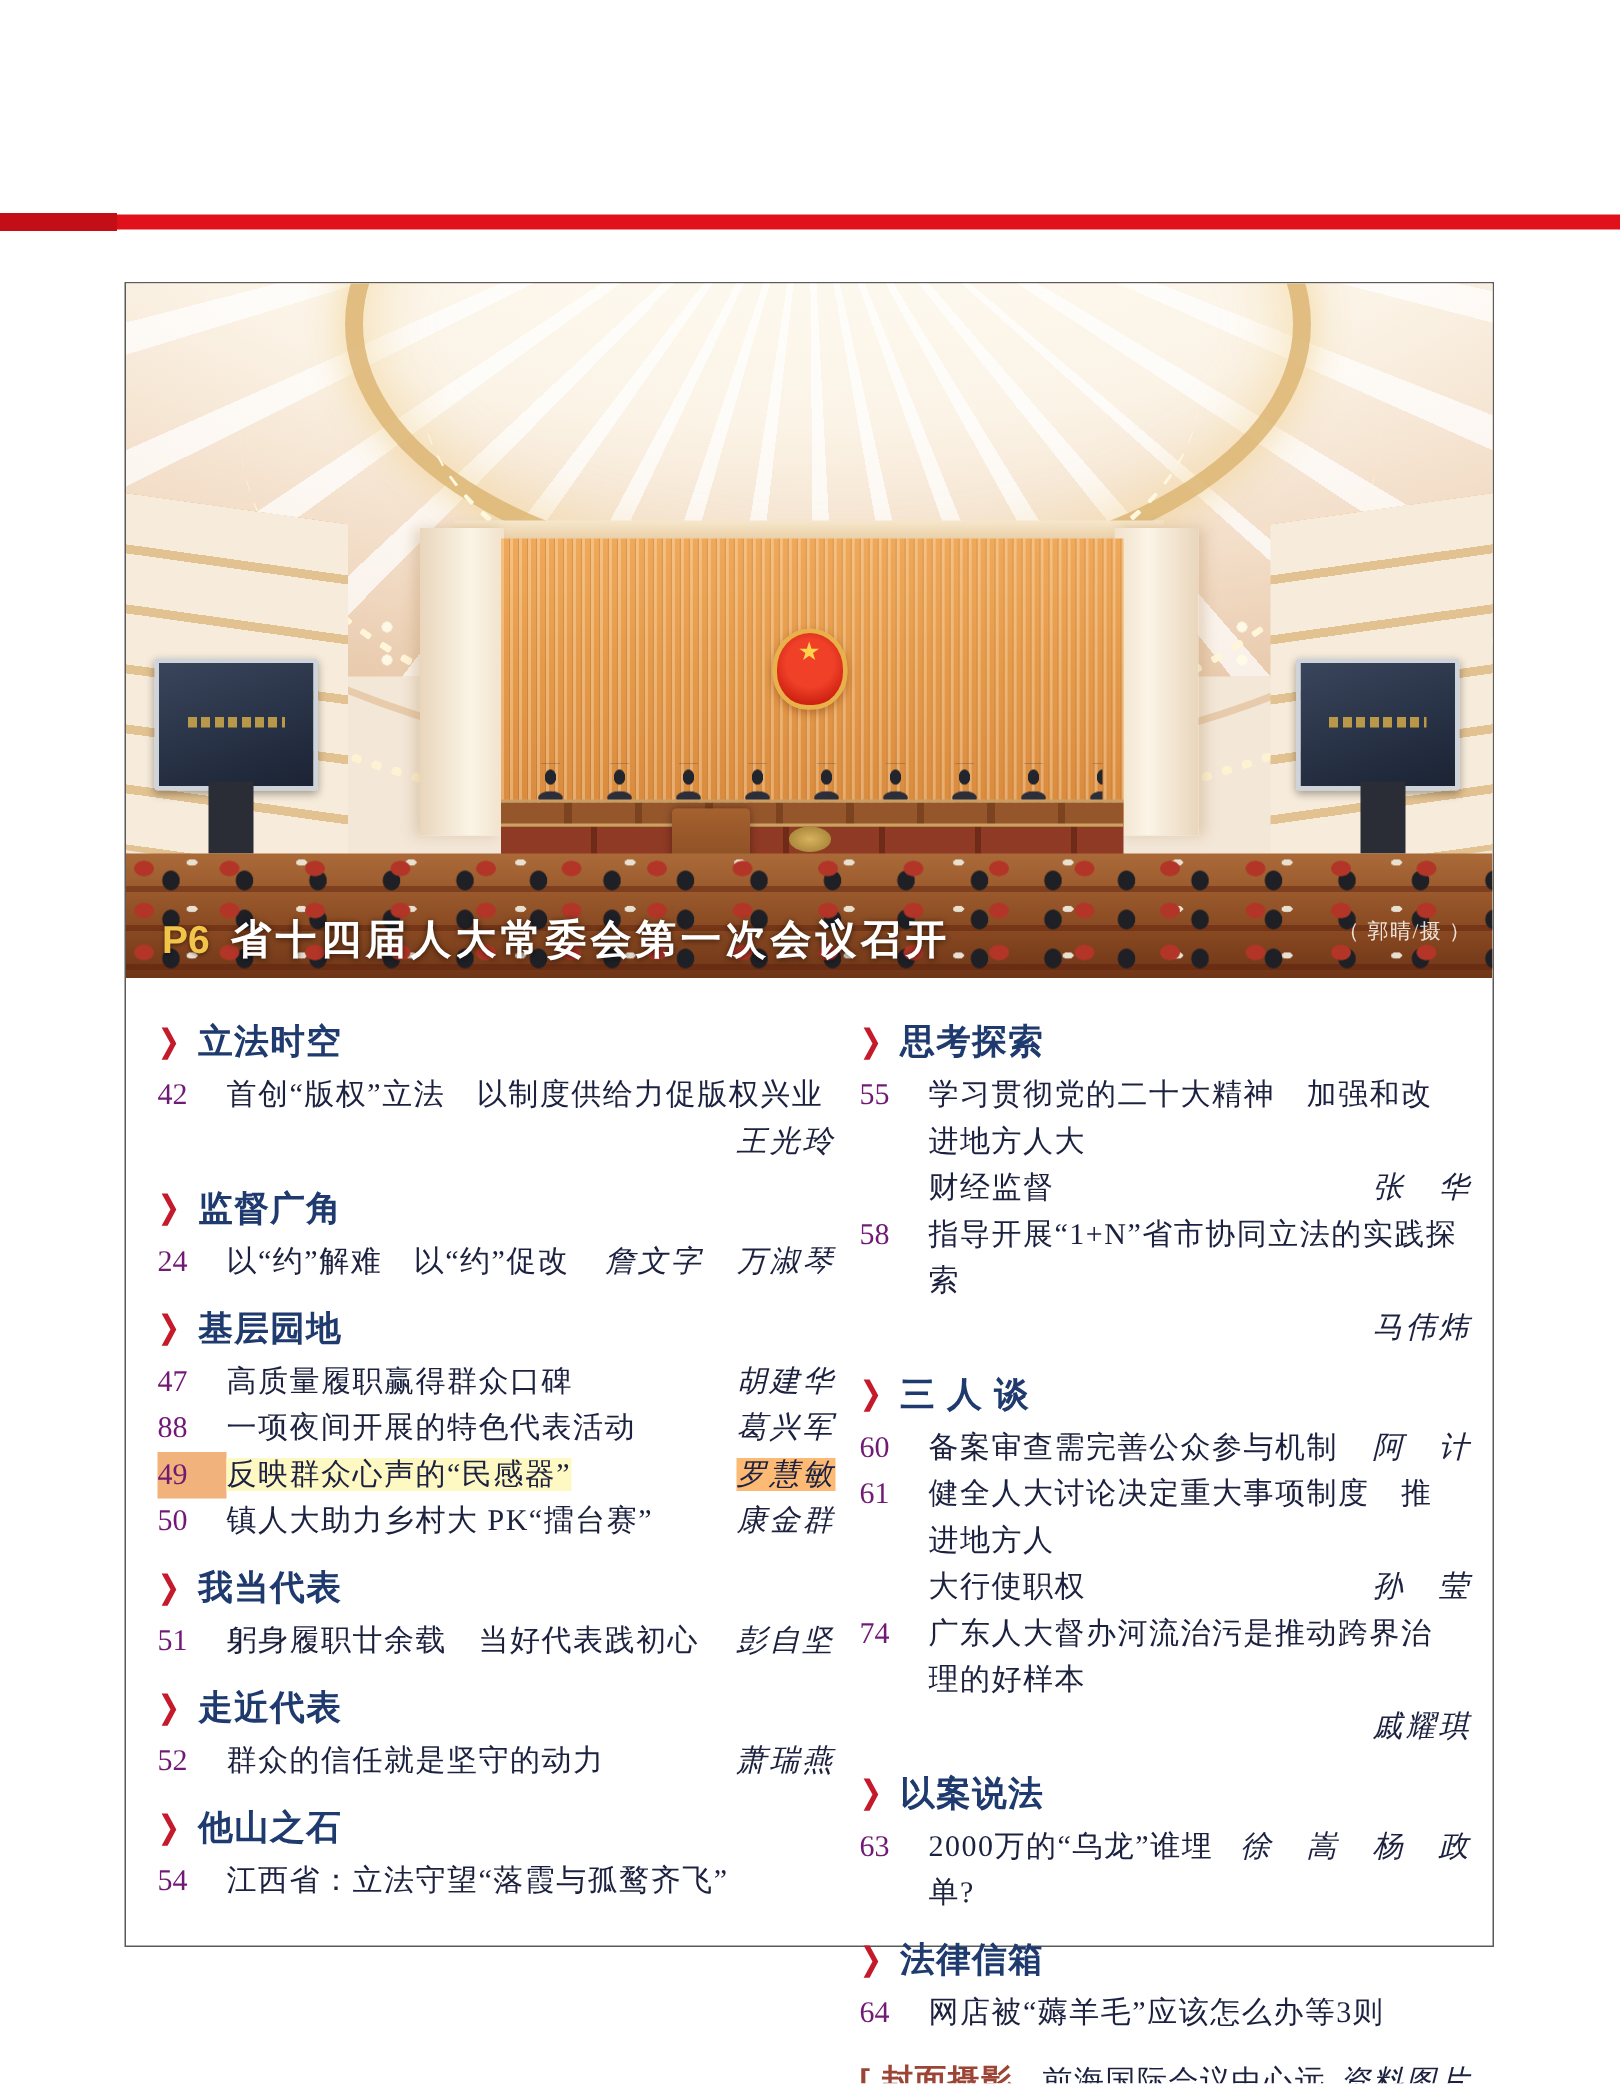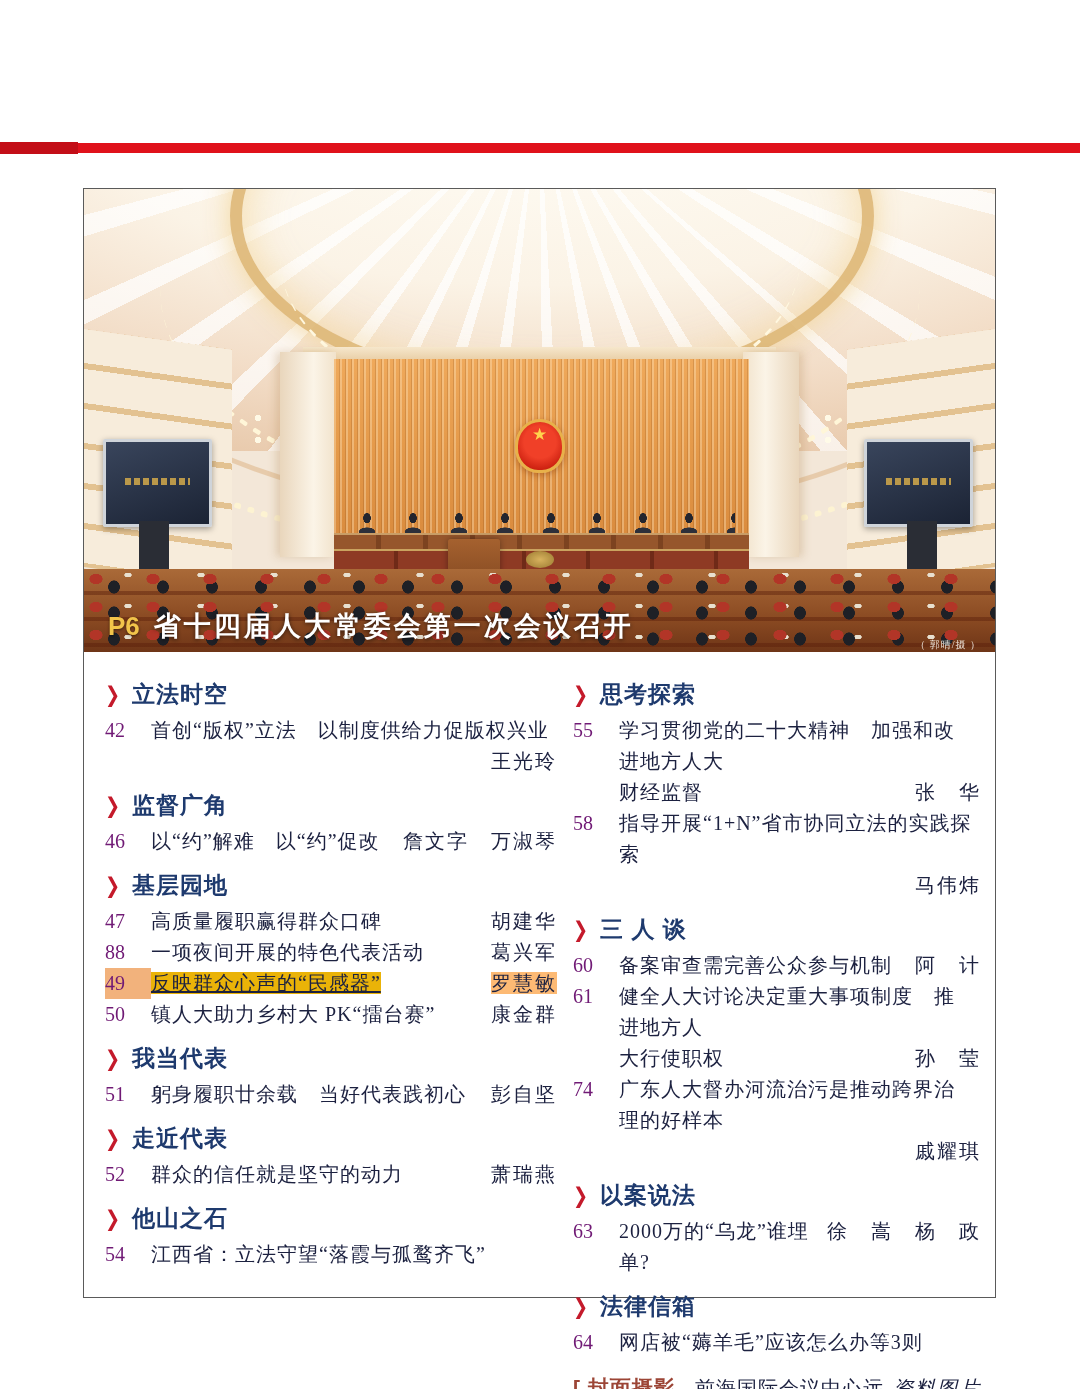--- a/index.html
+++ b/index.html
@@ -64,35 +64,35 @@
     background:linear-gradient(160deg,#39455c,#1b2334);box-shadow:0 2px 6px rgba(0,0,0,.35);}
   .screen-l{left:19px;} .screen-r{right:22px;}
   .screen-l::after,.screen-r::after{content:"";position:absolute;left:18%;top:44%;width:64%;height:7px;opacity:.9;
     background:repeating-linear-gradient(90deg,#caa34a 0 6px,rgba(0,0,0,0) 6px 9px);}
   .stand-l{left:55px;top:332px;width:30px;height:48px;background:#2a2d35;}
   .stand-r{right:58px;top:332px;width:30px;height:48px;background:#2a2d35;}
   .caption{left:24px;bottom:8px;display:flex;align-items:baseline;gap:14px;}
   .caption span{position:static;}
   .p6{color:#f2c44a;font:bold 26px "Liberation Sans","DejaVu Sans",sans-serif;text-shadow:0 1px 3px rgba(0,0,0,.55);}
   .cap{color:#fff;font:bold 27px "Liberation Sans","DejaVu Sans",sans-serif;letter-spacing:3px;text-shadow:0 1px 4px rgba(0,0,0,.65);}
-  .credit{right:14px;bottom:0;color:rgba(250,246,238,.9);font-size:10px;letter-spacing:1px;}
+  .credit{right:14px;bottom:22px;color:rgba(250,246,238,.9);font-size:14px;letter-spacing:1px;}
   
   .toc{display:flex;padding:27px 14px 0 21px;box-sizing:border-box;width:911px;}
   .col-l{width:452px;flex:0 0 auto;}
   .col-r{flex:1 1 auto;padding-left:16px;}
   .sec-head{display:flex;align-items:center;gap:11px;margin:13px 0 5px;
     font:bold 23px "Liberation Sans","DejaVu Sans",sans-serif;color:#1e3a6e;letter-spacing:1px;}
   .section:first-child .sec-head{margin-top:0;}
   .arrow{color:#c41a2b;font-size:18px;font-family:"DejaVu Sans",sans-serif;transform:scaleY(1.2);}
   .row{display:flex;align-items:baseline;line-height:31px;font-size:20px;color:#1c2140;}
   .pg{flex:0 0 46px;color:#701a75;}
   .tx{flex:1 1 auto;letter-spacing:1px;min-width:0;}
-  .au{flex:0 0 auto;text-align:left;letter-spacing:2px;padding-left:8px;}
+  .au{flex:0 0 auto;text-align:left;font-style:italic;letter-spacing:2px;padding-left:8px;}
   .row.hl .pg{background:#f2b27c;}
-  .row.hl .tx>span:not(:empty){background:#eab308;text-decoration:underline;}
+  .row.hl .tx>span:not(:empty){background:#fef9c3;}
   .row.hl .au>span:not(:empty){background:#fdba74;}
   .cover{display:flex;align-items:baseline;margin-top:15px;line-height:31px;font-size:20px;color:#1c2140;}
   .cover-label{font:bold 21px "Liberation Sans","DejaVu Sans",sans-serif;color:#9c4536;margin-right:11px;letter-spacing:1px;}
   .cover-title{flex:1 1 auto;letter-spacing:1px;}
   .cover-credit{flex:0 0 auto;font-style:italic;letter-spacing:2px;}
 </style>
 </head>
 <body>
 
 <div class="page">
@@ -151,21 +151,21 @@
               <span class="tx"><span></span></span>
               <span class="au"><span>王光玲</span></span>
             </div>
           </div>
           <div class="section">
             <div class="sec-head">
               <span class="arrow">❯</span>
               <span class="sec-title">监督广角</span>
             </div>
             <div class="row">
-              <span class="pg">46</span>
+              <span class="pg">24</span>
               <span class="tx"><span>以“约”解难　以“约”促改</span></span>
               <span class="au"><span>詹文字　万淑琴</span></span>
             </div>
           </div>
           <div class="section">
             <div class="sec-head">
               <span class="arrow">❯</span>
               <span class="sec-title">基层园地</span>
             </div>
             <div class="row">

